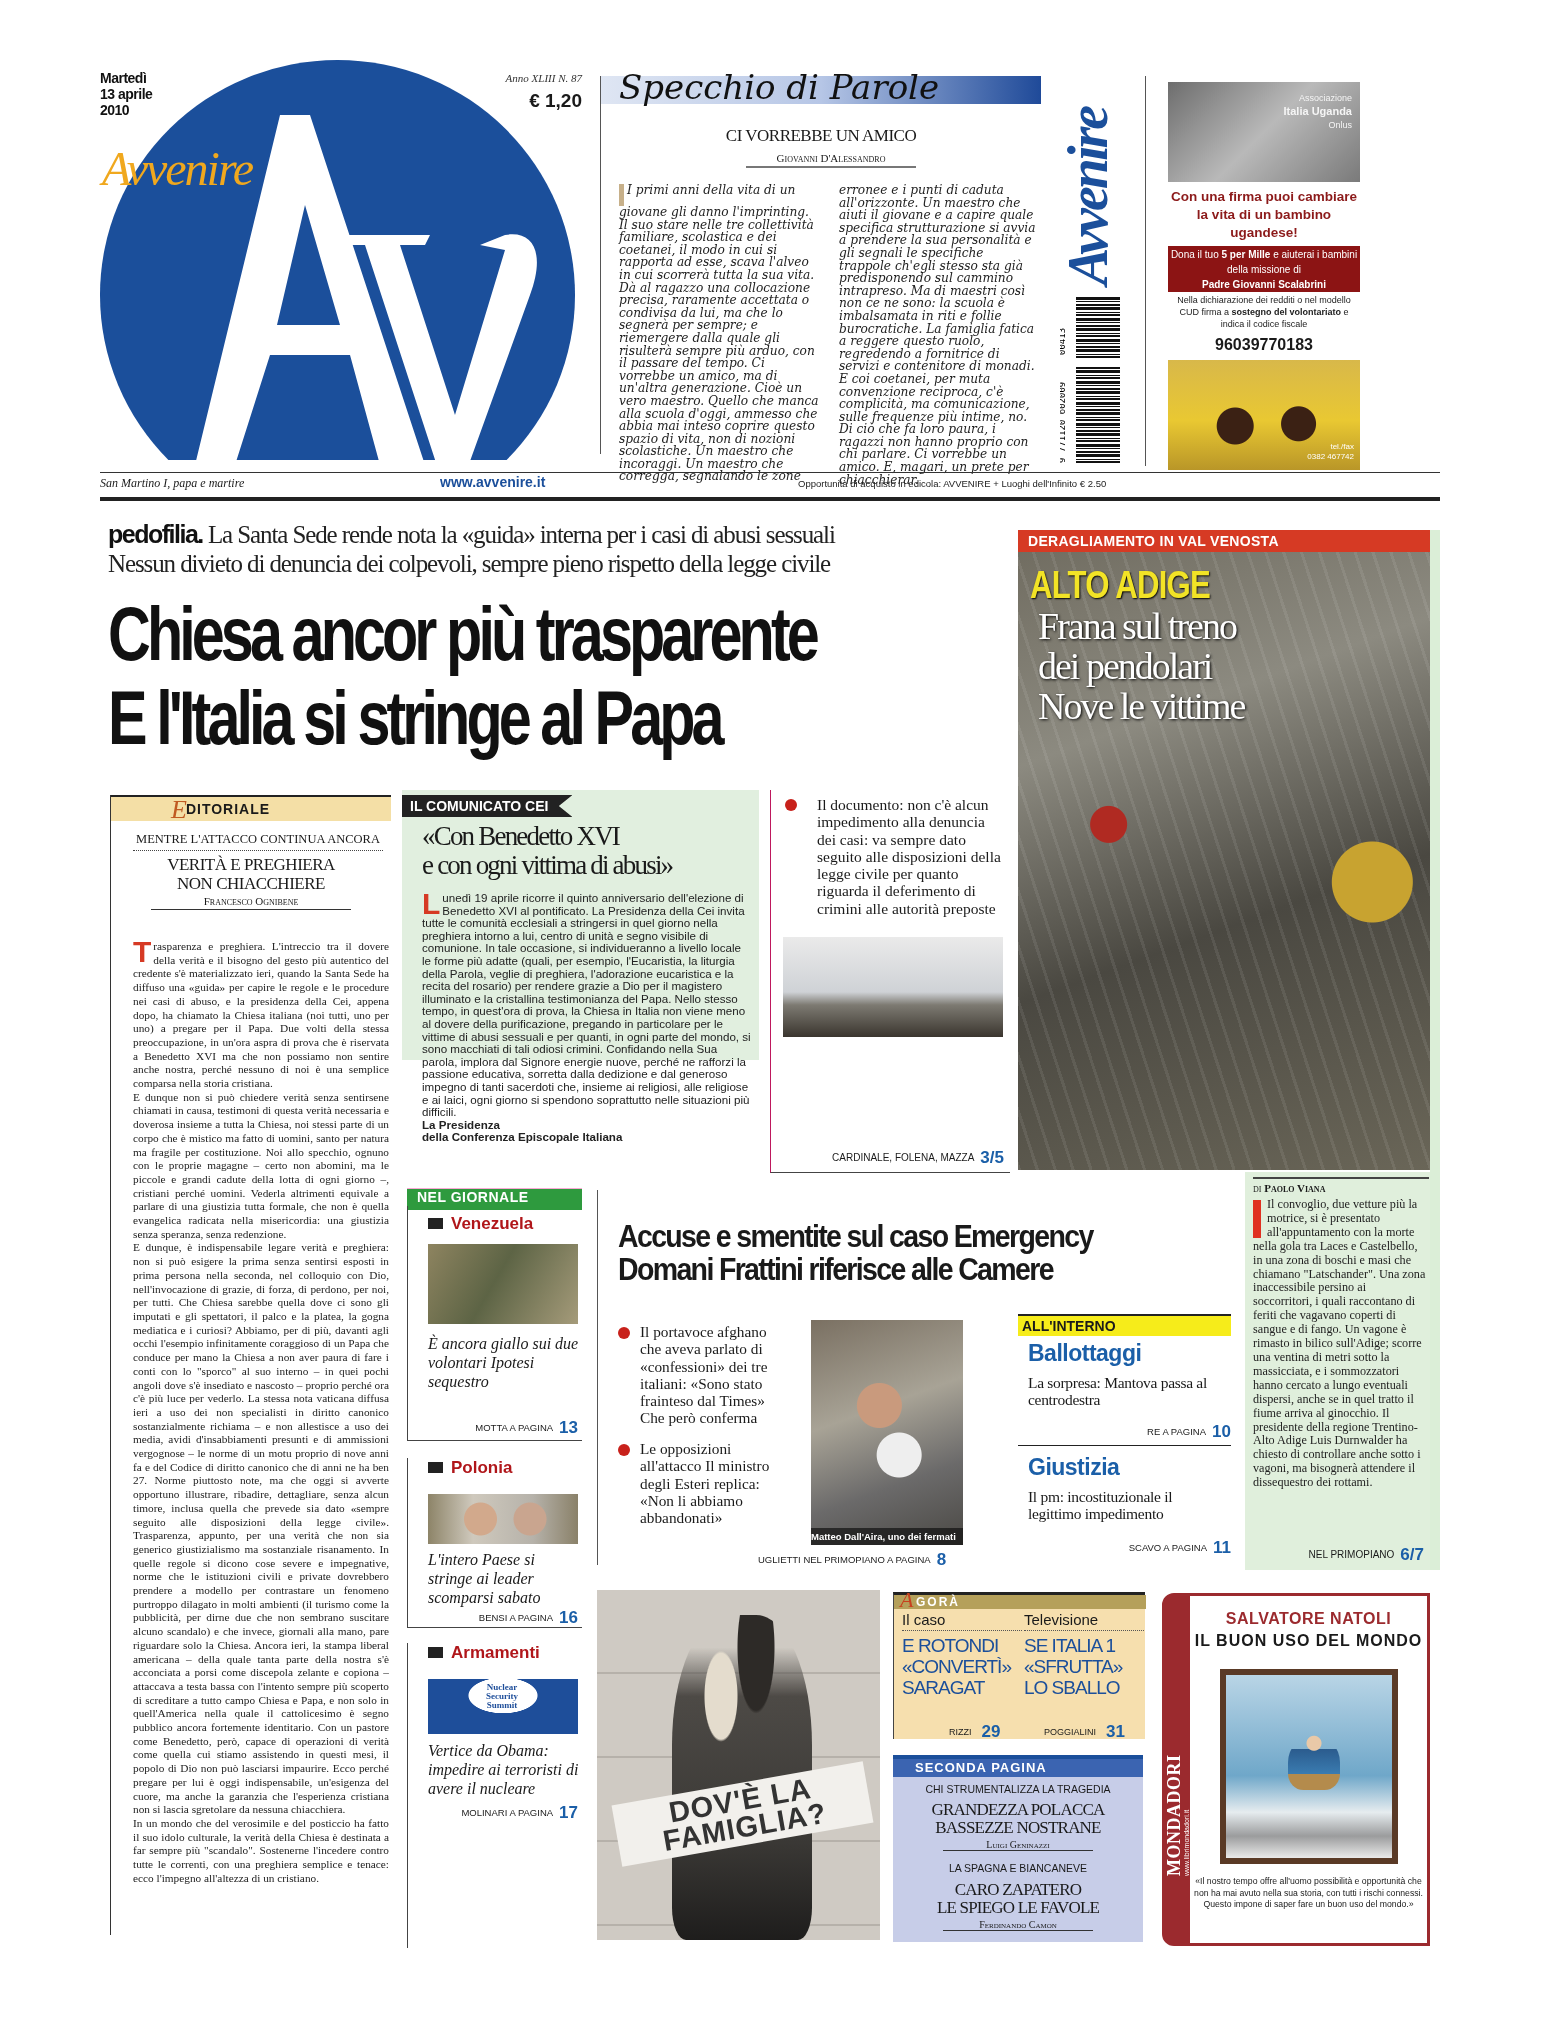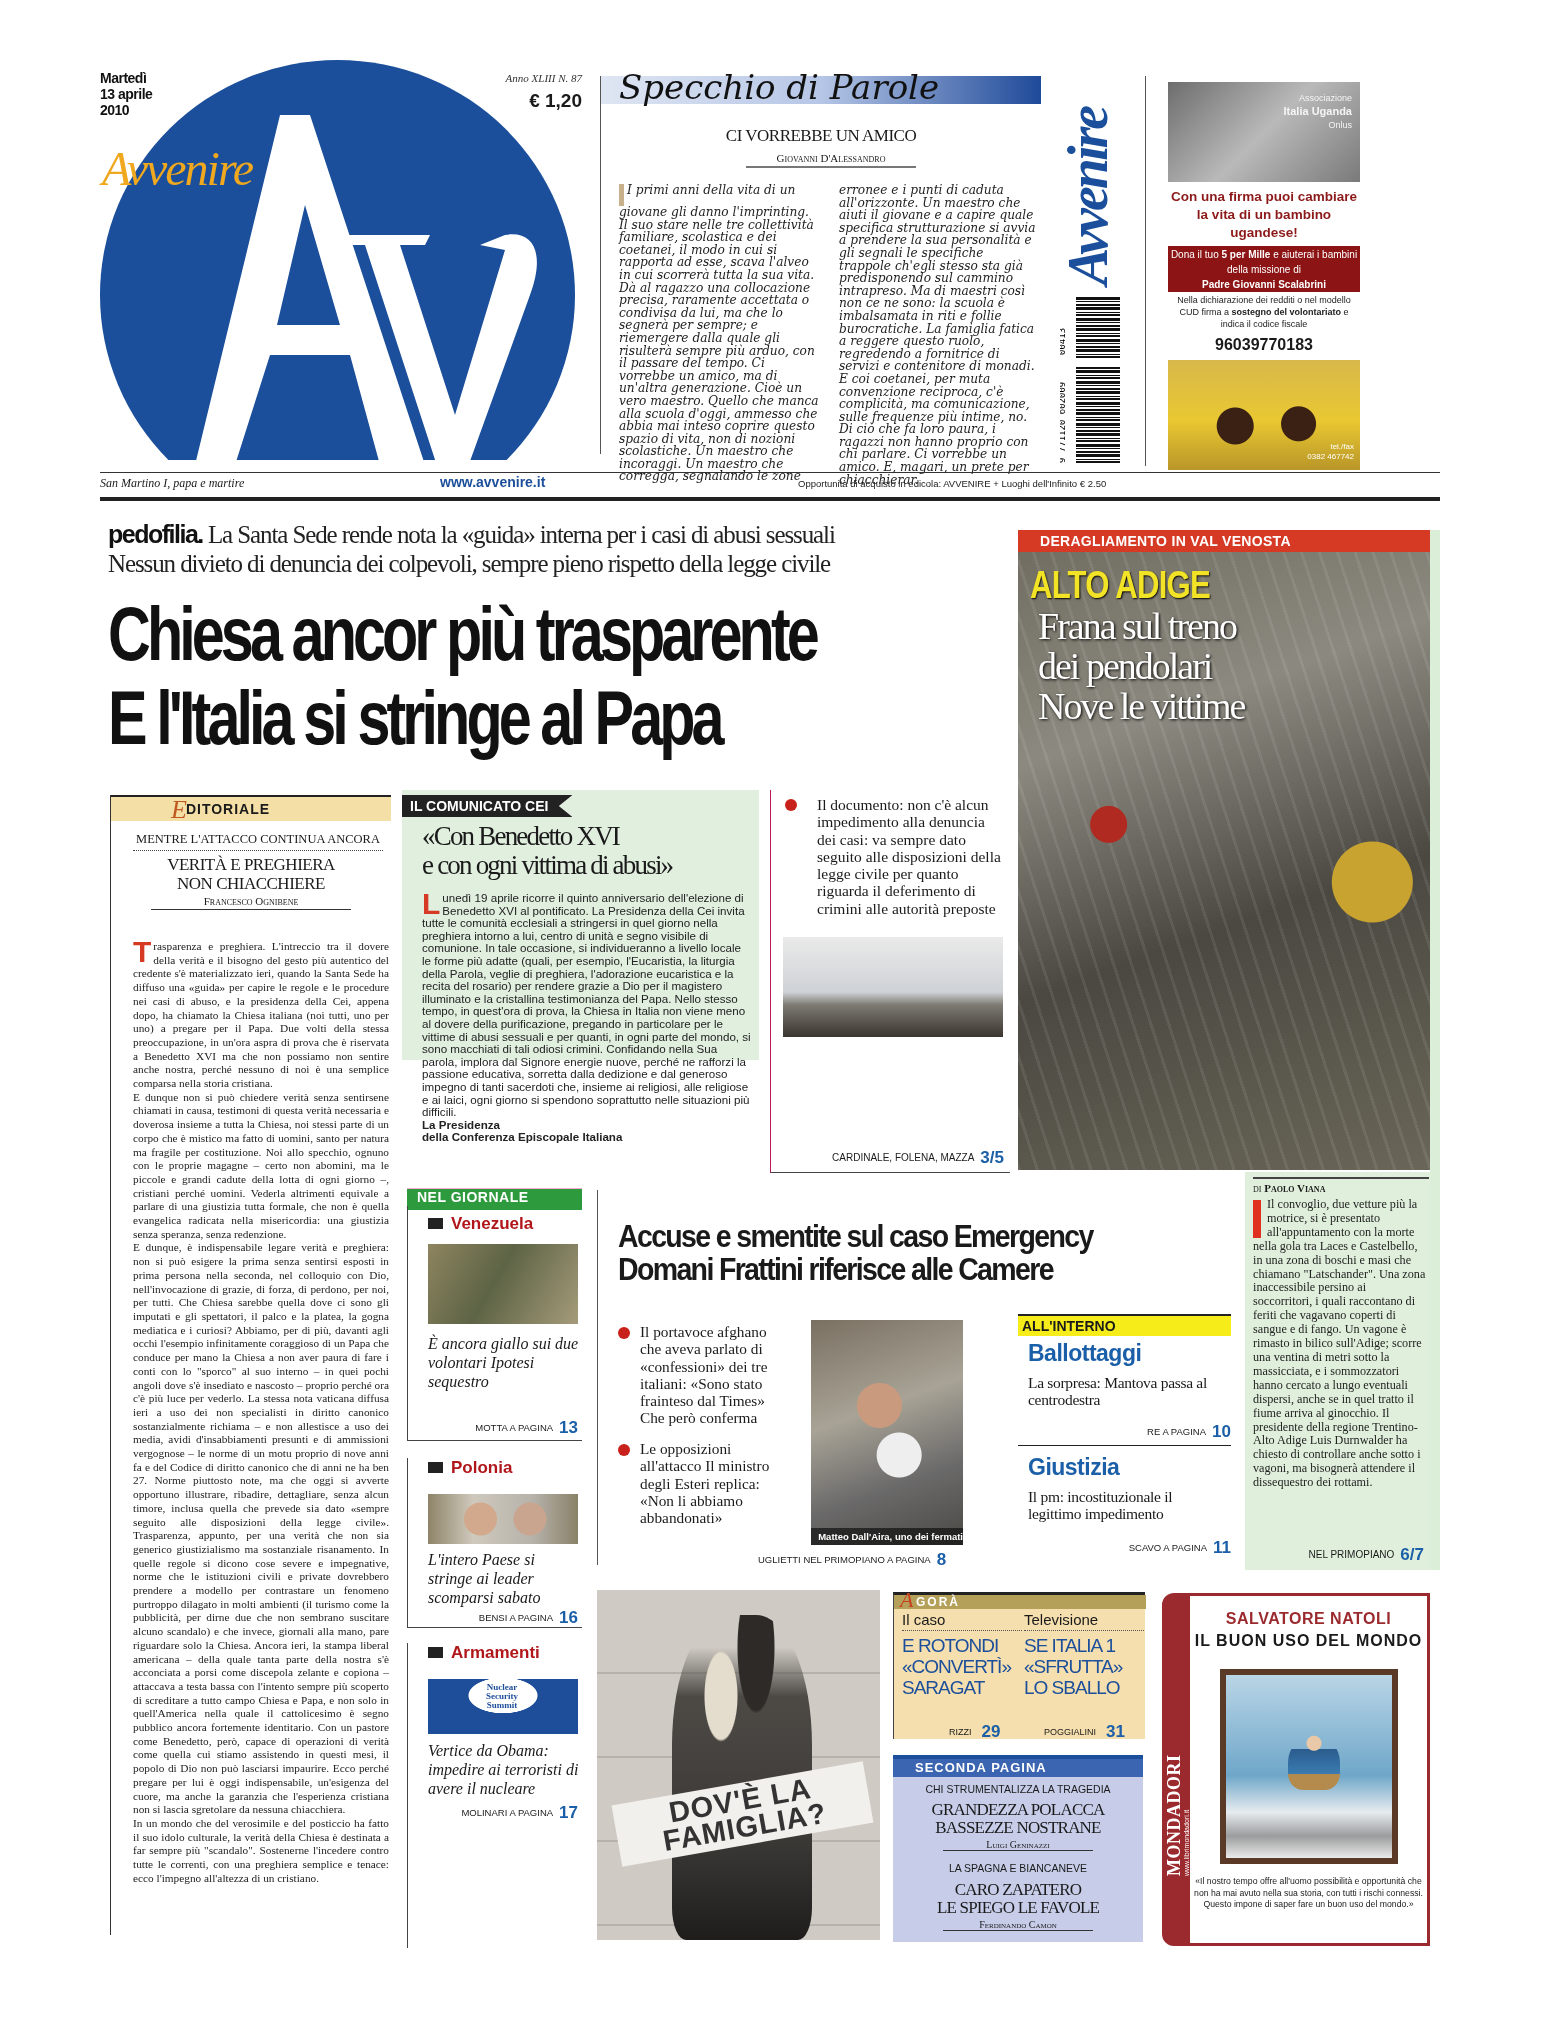--- a/index.html
+++ b/index.html
@@ -51,21 +51,21 @@
   #kicker{left:108px;top:520px;width:890px;font:25px/29px "Liberation Serif",serif;letter-spacing:-1.1px;color:#222}
   #kicker b{font:bold 25px "Liberation Sans",sans-serif;letter-spacing:-1.5px;color:#111}
   #headline{left:108px;top:592px;width:900px;font:bold 76px/84px "Liberation Sans",sans-serif;letter-spacing:-5px;color:#111;transform:scaleX(0.78);transform-origin:left top;white-space:nowrap}
 
   
   #train{left:1018px;top:530px;width:412px;height:640px;background:
     radial-gradient(circle at 22% 46%,#b02a22 0 18px,transparent 19px),
     radial-gradient(circle at 86% 55%,#c8a330 0 40px,transparent 41px),
     repeating-linear-gradient(72deg,rgba(255,255,255,.08) 0 3px,transparent 3px 17px),
     linear-gradient(160deg,#6e6a5e 0%,#8c8a80 30%,#4a4841 60%,#6a6658 100%);overflow:hidden}
-  #train-band{left:0;top:0;width:412px;height:22px;background:#d63a24;color:#fff;font:bold 14px/22px "Liberation Sans",sans-serif;padding-left:22px;letter-spacing:0.3px}
+  #train-band{left:0;top:0;width:412px;height:22px;background:#d63a24;color:#fff;font:bold 14px/22px "Liberation Sans",sans-serif;padding-left:10px;letter-spacing:0.3px}
   #train-kick{left:12px;top:36px;font:bold 38px/1 "Liberation Sans",sans-serif;color:#f2e326;letter-spacing:-1px;transform:scaleX(.82);transform-origin:left top;text-shadow:1px 1px 2px #000}
   #train-title{left:20px;top:76px;font:38px/40px "Liberation Serif",serif;color:#fff;letter-spacing:-2px;text-shadow:1px 1px 3px #000}
   #green-strip{left:1430px;top:530px;width:10px;height:1040px;background:#dbeed7}
 
   
   #editorial{left:110px;top:795px;width:280px;height:1140px;border-left:1px solid #333}
   #ed-band{left:0;top:0;width:280px;height:26px;background:#f4dfa6;border-top:2px solid #222}
   #ed-label{left:60px;top:2px;font:bold 14px "Liberation Sans",sans-serif;letter-spacing:1px}
   #ed-label .e{font:italic 26px/1 "Liberation Serif",serif;color:#c05a22;vertical-align:-4px;margin-right:-2px}
   #ed-kick{left:22px;top:37px;width:250px;text-align:center;font:12.5px "Liberation Serif",serif;border-bottom:1px dotted #444;padding-bottom:3px}
@@ -107,21 +107,21 @@
   #afg{left:597px;top:1190px;width:640px;height:375px;border-left:1px solid #555}
   #afg-band{left:0;top:0;width:640px;height:20px;background:#b8ddf2;border-top:2px solid #333;font:13.5px/18px "Liberation Sans",sans-serif;padding-left:20px}
   #afg-band b{font-weight:bold}
   #afg-head{left:20px;top:30px;width:620px;font:bold 31px/33px "Liberation Sans",sans-serif;letter-spacing:-1.8px;transform:scaleX(.92);transform-origin:left top;white-space:nowrap}
   .afg-bul{width:165px;font:15.3px/17.3px "Liberation Serif",serif}
   .afg-bul .bullet{position:absolute;left:0;top:4px}
   .afg-bul div{margin-left:22px}
   #afg-b1{left:20px;top:133px}
   #afg-b2{left:20px;top:250px}
   #afg-photo{left:213px;top:130px;width:152px;height:225px;background:radial-gradient(circle at 45% 38%,#c99a7d 0 22px,transparent 23px),radial-gradient(circle at 58% 60%,#eee 0 22px,transparent 23px),linear-gradient(160deg,#7a7062,#a8a396 40%,#6b6a6a 70%,#4b4945)}
-  #afg-cap{left:0;bottom:0;width:152px;height:17px;background:rgba(20,20,20,.72);color:#fff;font:bold 9.5px/17px "Liberation Sans",sans-serif;text-align:right}
+  #afg-cap{left:0;bottom:0;width:152px;height:17px;background:rgba(20,20,20,.72);color:#fff;font:bold 9.5px/17px "Liberation Sans",sans-serif;text-align:left}
   #afg-ref{left:160px;top:360px;font:9.5px "Liberation Sans",sans-serif}
   #inside{left:420px;top:124px;width:213px;height:240px}
   #inside-band{left:0;top:0;width:213px;height:22px;background:#f6ec1a;border-top:2px solid #222;font:bold 14px/20px "Liberation Sans",sans-serif;padding-left:4px}
   .in-title{position:absolute;left:10px;font:bold 23px "Liberation Sans",sans-serif;color:#1b5fa8;letter-spacing:-0.5px}
   .in-text{position:absolute;left:10px;width:200px;font:15.5px/17px "Liberation Serif",serif;letter-spacing:-0.3px}
   .in-ref{position:absolute;right:0;font:9.5px "Liberation Sans",sans-serif}
   #in-div{left:0;top:131px;width:213px;height:1px;background:#222}
 
   
   #viana{left:1245px;top:1172px;width:185px;height:398px;background:#e0efdc}

